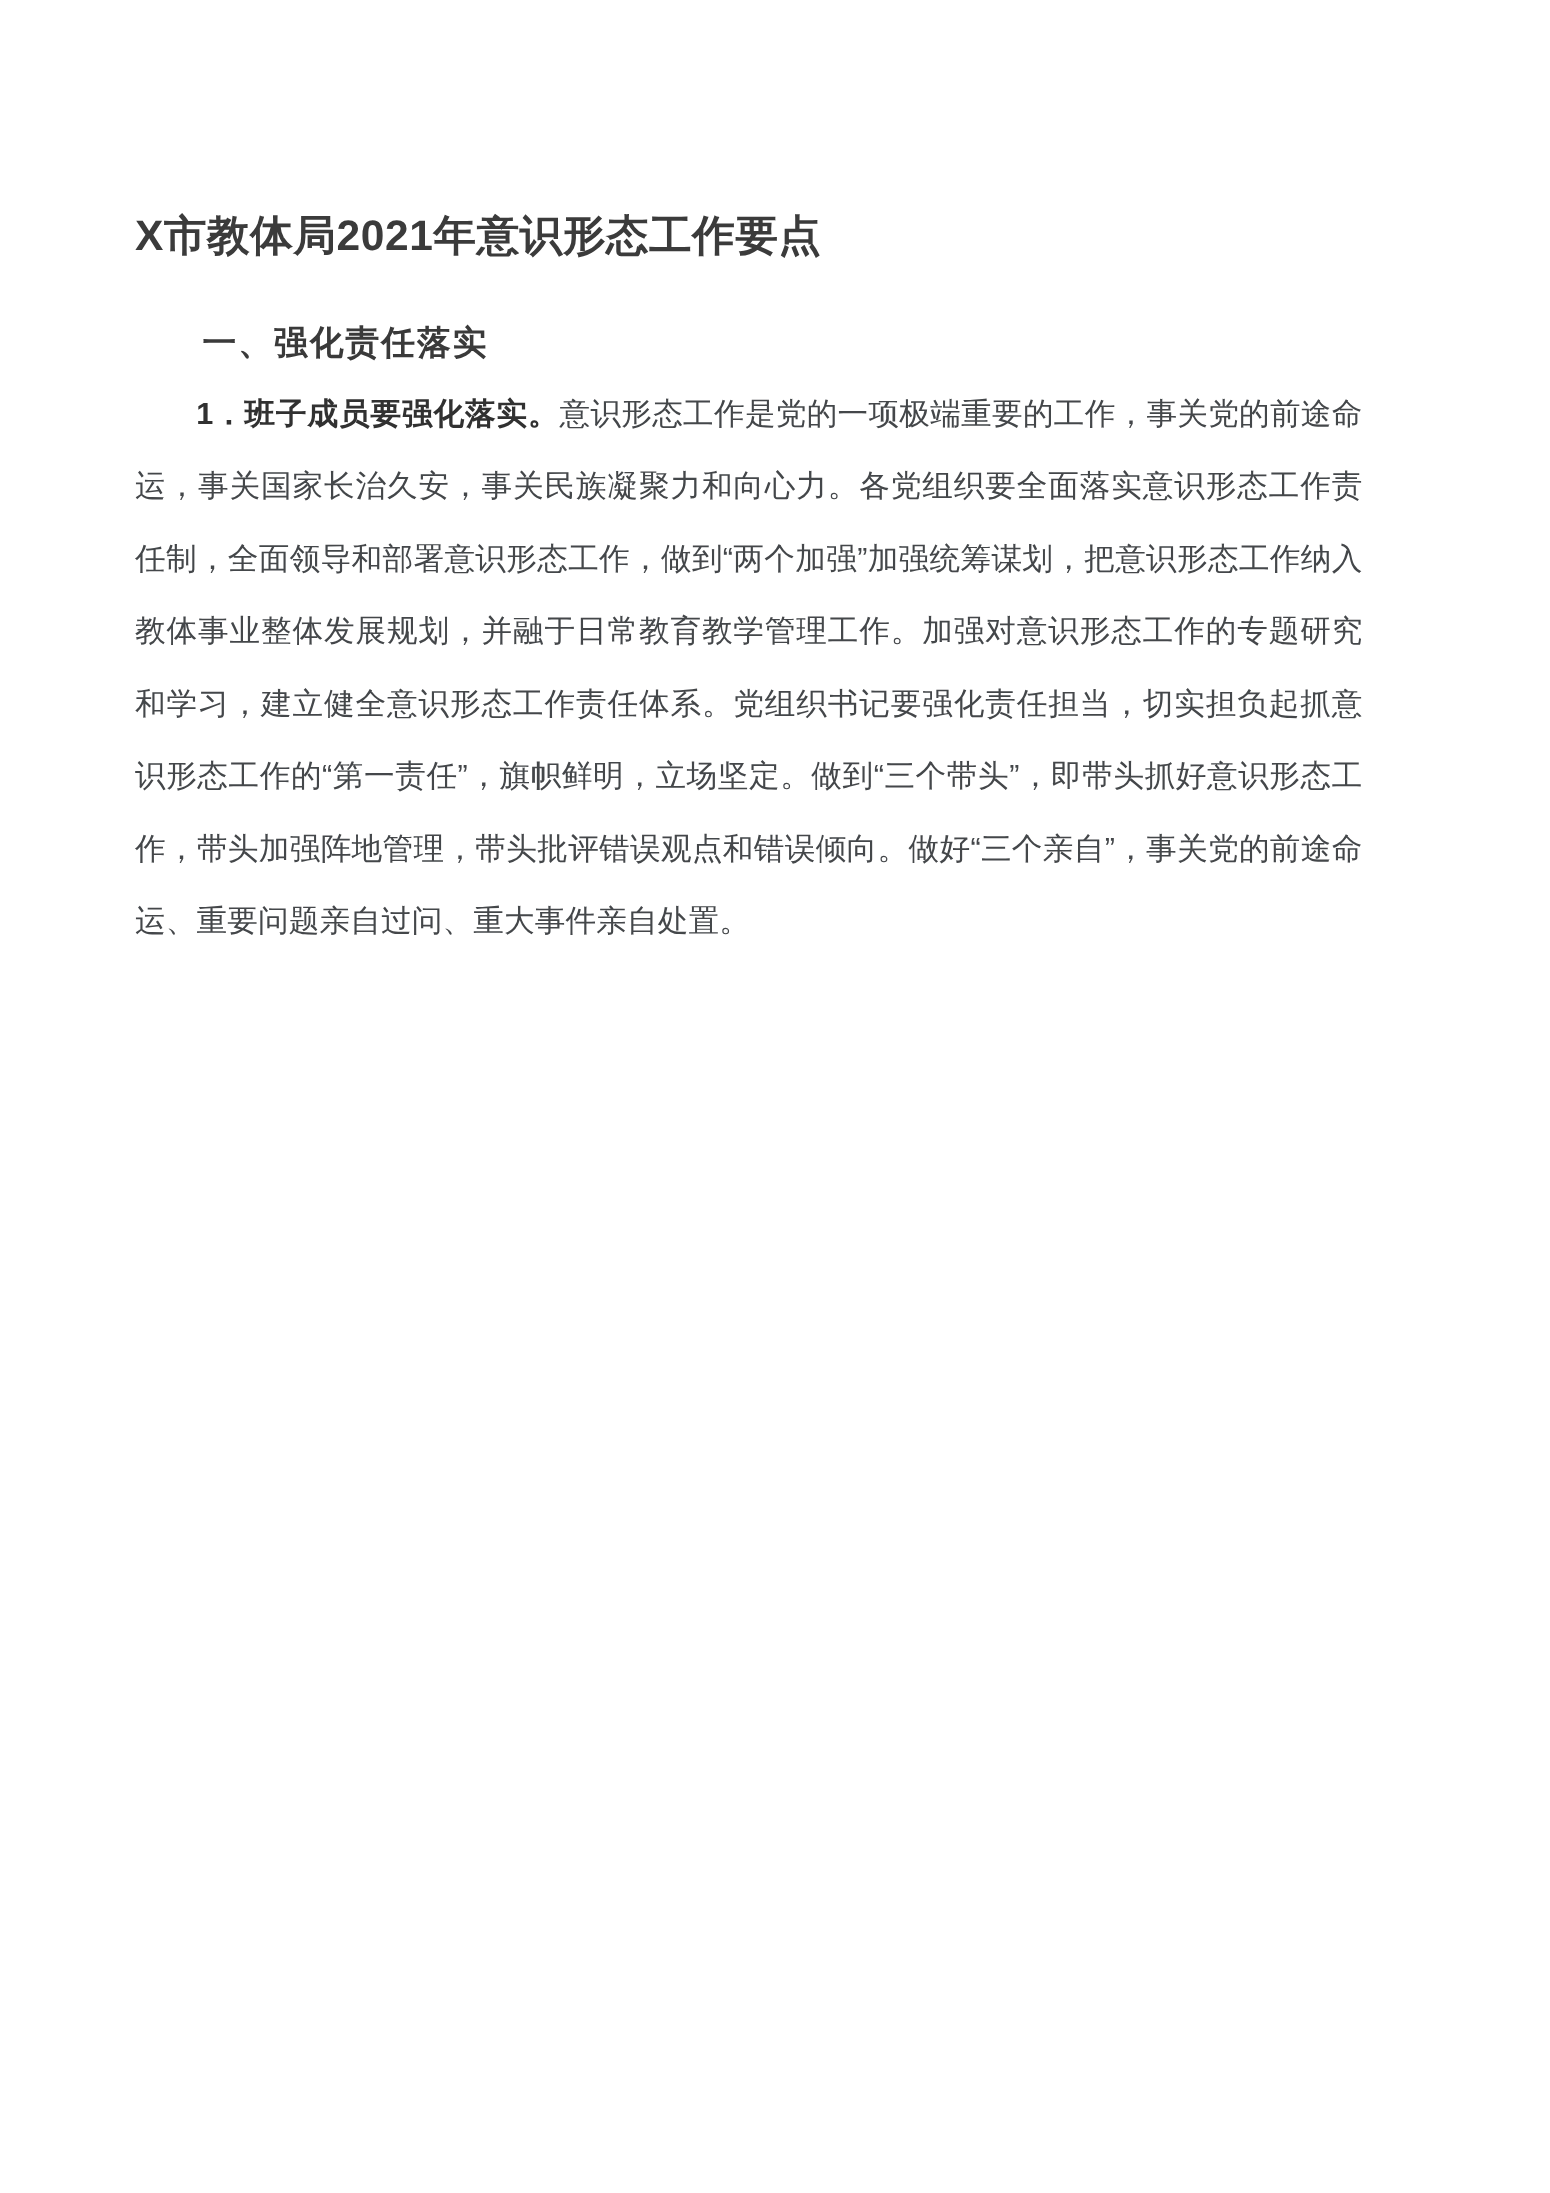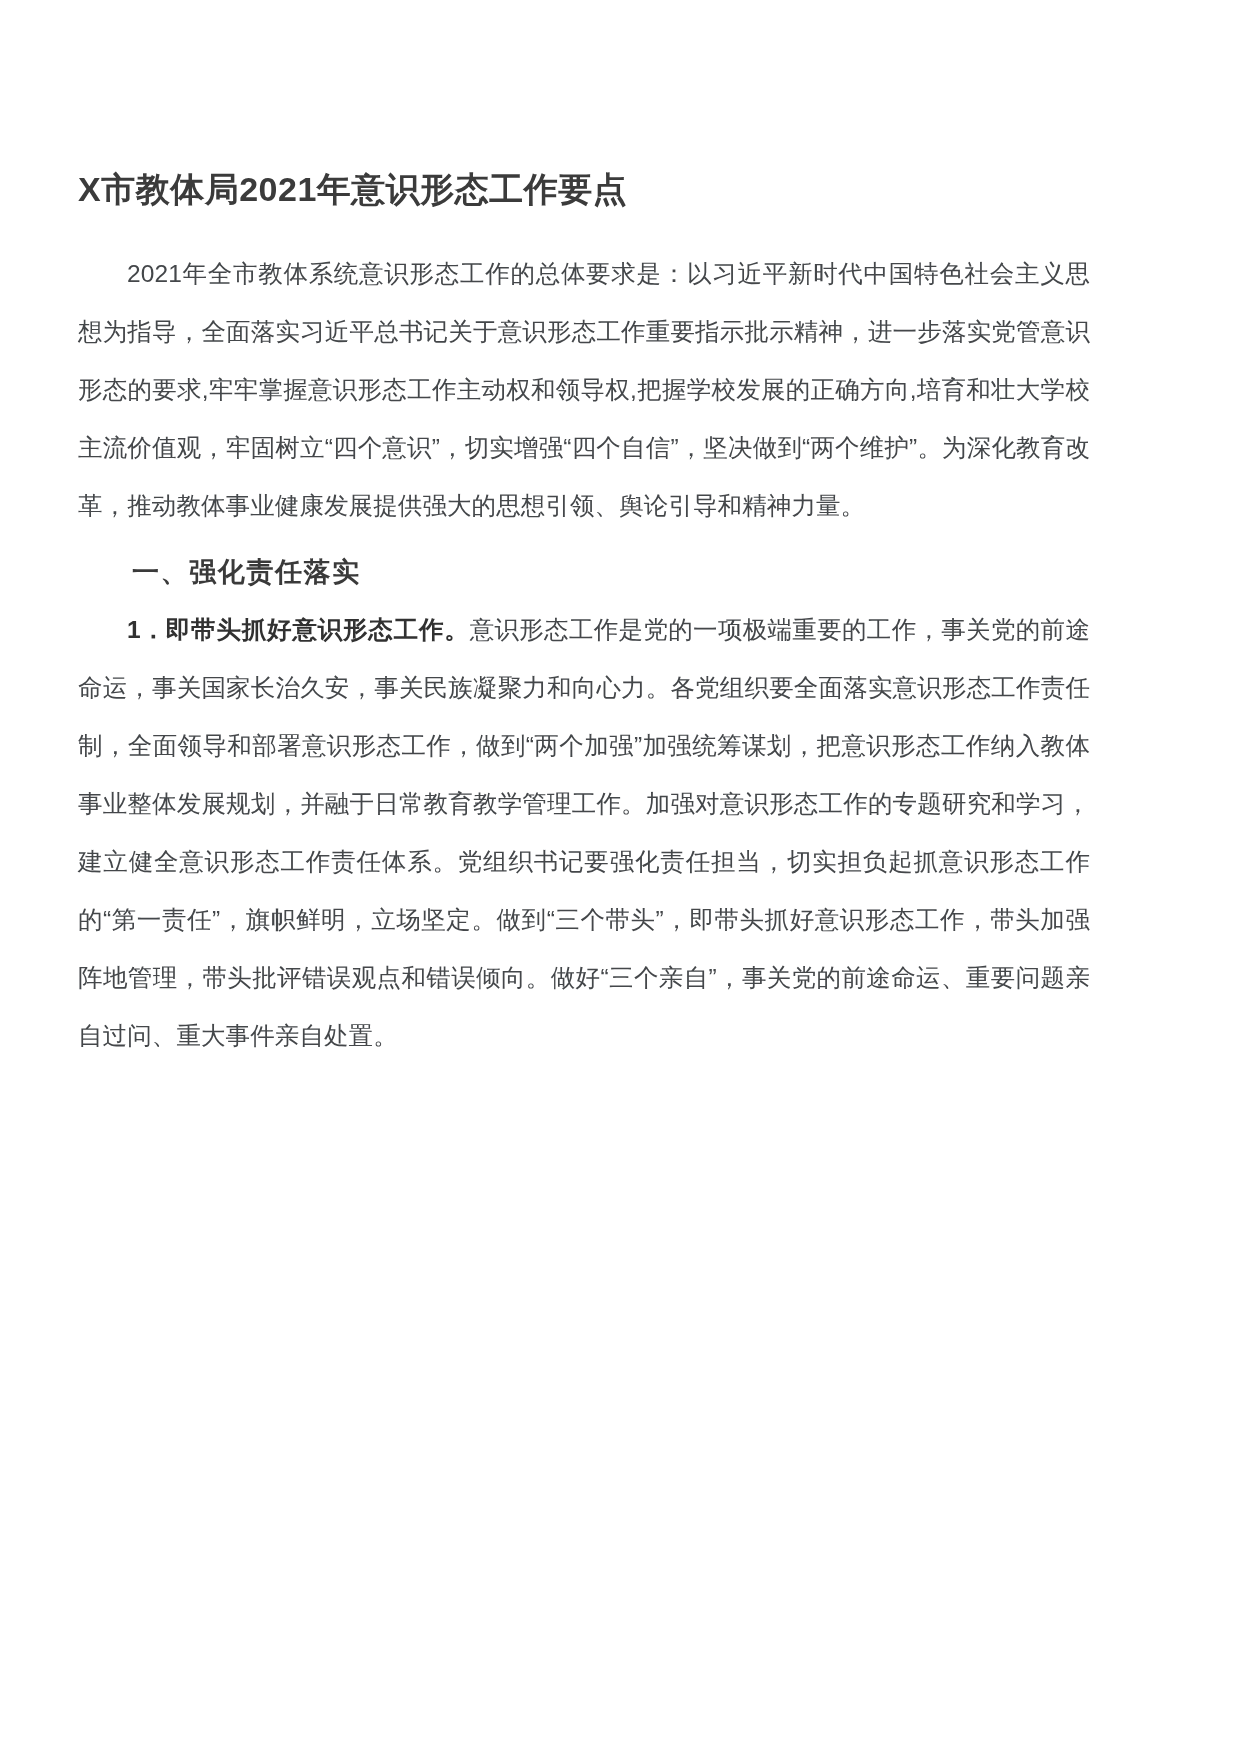--- a/index.html
+++ b/index.html
@@ -14,21 +14,21 @@
     font-family: "Liberation Sans", "DejaVu Sans", sans-serif;
     color: #3a3a3a;
     overflow: hidden;
   }
   .page {
     position: relative;
     width: 1240px;
     height: 1754px;
     background: #ffffff;
     box-sizing: border-box;
-    padding: 168px 150px 0 78px;
+    padding: 168px 150px 0 108px;
   }
   .doc-title {
     font-size: 34px;
     font-weight: bold;
     color: #3b3b3b;
     letter-spacing: 0.5px;
     line-height: 1.25;
     margin: 0 0 34px 0;
     text-align: left;
     white-space: nowrap;
@@ -70,21 +70,20 @@
 </style>
 </head>
 <body>
 
 <div class="page">
 
   <h1 class="doc-title">X市教体局2021年意识形态工作要点</h1>
 
   <div class="body-block">
 
-    <p class="para">2021年全市教体系统意识形态工作的总体要求是：以习近平新时代中国特色社会主义思想为指导，全面落实习近平总书记关于意识形态工作重要指示批示精神，进一步落实党管意识形态的要求,牢牢掌握意识形态工作主动权和领导权,把握学校发展的正确方向,培育和壮大学校主流价值观，牢固树立“四个意识”，切实增强“四个自信”，坚决做到“两个维护”。为深化教育改革，推动教体事业健康发展提供强大的思想引领、舆论引导和精神力量。</p>
 
     <p class="section-heading">一、强化责任落实</p>
 
-    <p class="para"><span class="num">1．</span><span class="lead">即带头抓好意识形态工作。</span><span>意识形态工作是党的一项极端重要的工作，事关党的前途命运，事关国家长治久安，事关民族凝聚力和向心力。各党组织要全面落实意识形态工作责任制，全面领导和部署意识形态工作，做到“两个加强”加强统筹谋划，把意识形态工作纳入教体事业整体发展规划，并融于日常教育教学管理工作。加强对意识形态工作的专题研究和学习，建立健全意识形态工作责任体系。党组织书记要强化责任担当，切实担负起抓意识形态工作的“第一责任”，旗帜鲜明，立场坚定。做到“三个带头”，即带头抓好意识形态工作，带头加强阵地管理，带头批评错误观点和错误倾向。做好“三个亲自”，事关党的前途命运、重要问题亲自过问、重大事件亲自处置。</span></p>
+    <p class="para"><span class="num">1．</span><span class="lead">班子成员要强化落实。</span><span>意识形态工作是党的一项极端重要的工作，事关党的前途命运，事关国家长治久安，事关民族凝聚力和向心力。各党组织要全面落实意识形态工作责任制，全面领导和部署意识形态工作，做到“两个加强”加强统筹谋划，把意识形态工作纳入教体事业整体发展规划，并融于日常教育教学管理工作。加强对意识形态工作的专题研究和学习，建立健全意识形态工作责任体系。党组织书记要强化责任担当，切实担负起抓意识形态工作的“第一责任”，旗帜鲜明，立场坚定。做到“三个带头”，即带头抓好意识形态工作，带头加强阵地管理，带头批评错误观点和错误倾向。做好“三个亲自”，事关党的前途命运、重要问题亲自过问、重大事件亲自处置。</span></p>
 
 
   </div>
 </div>
 
 </body></html>

